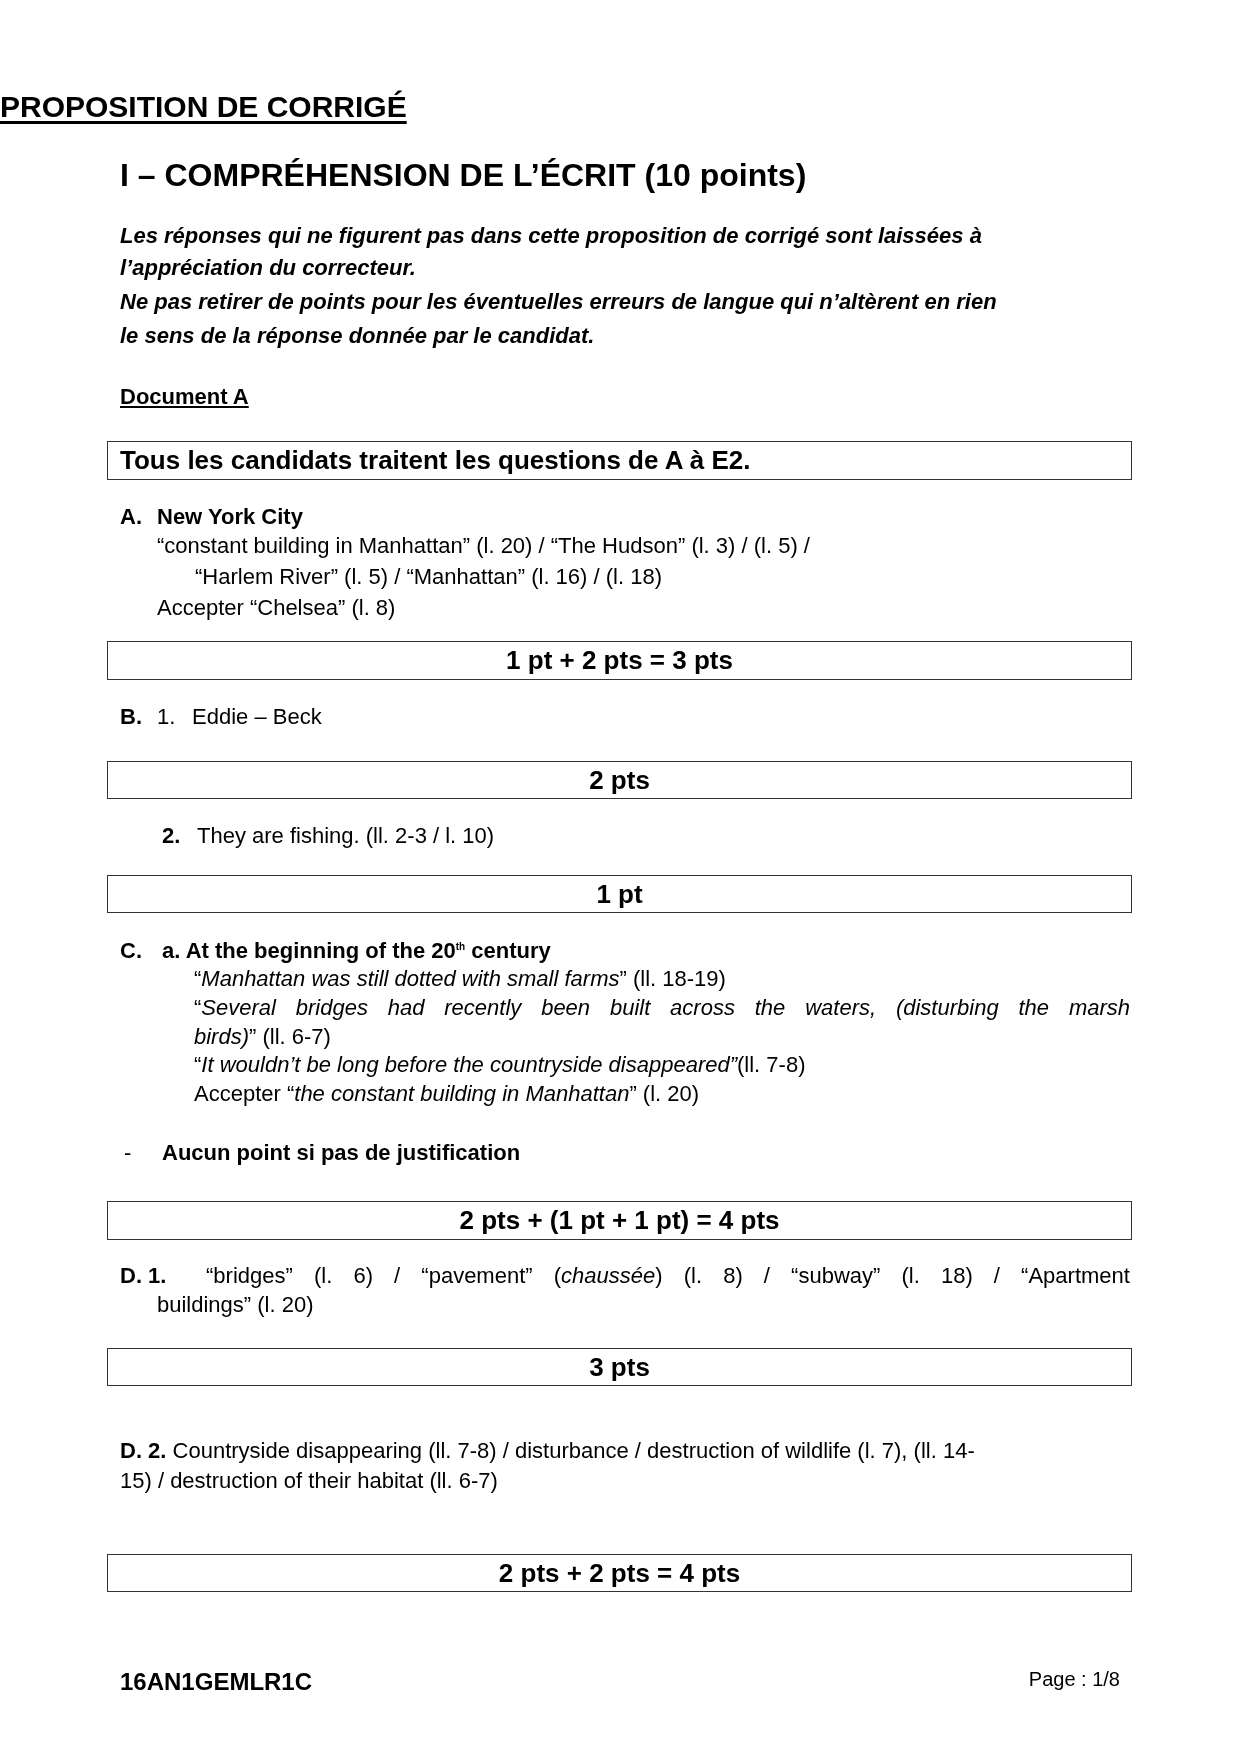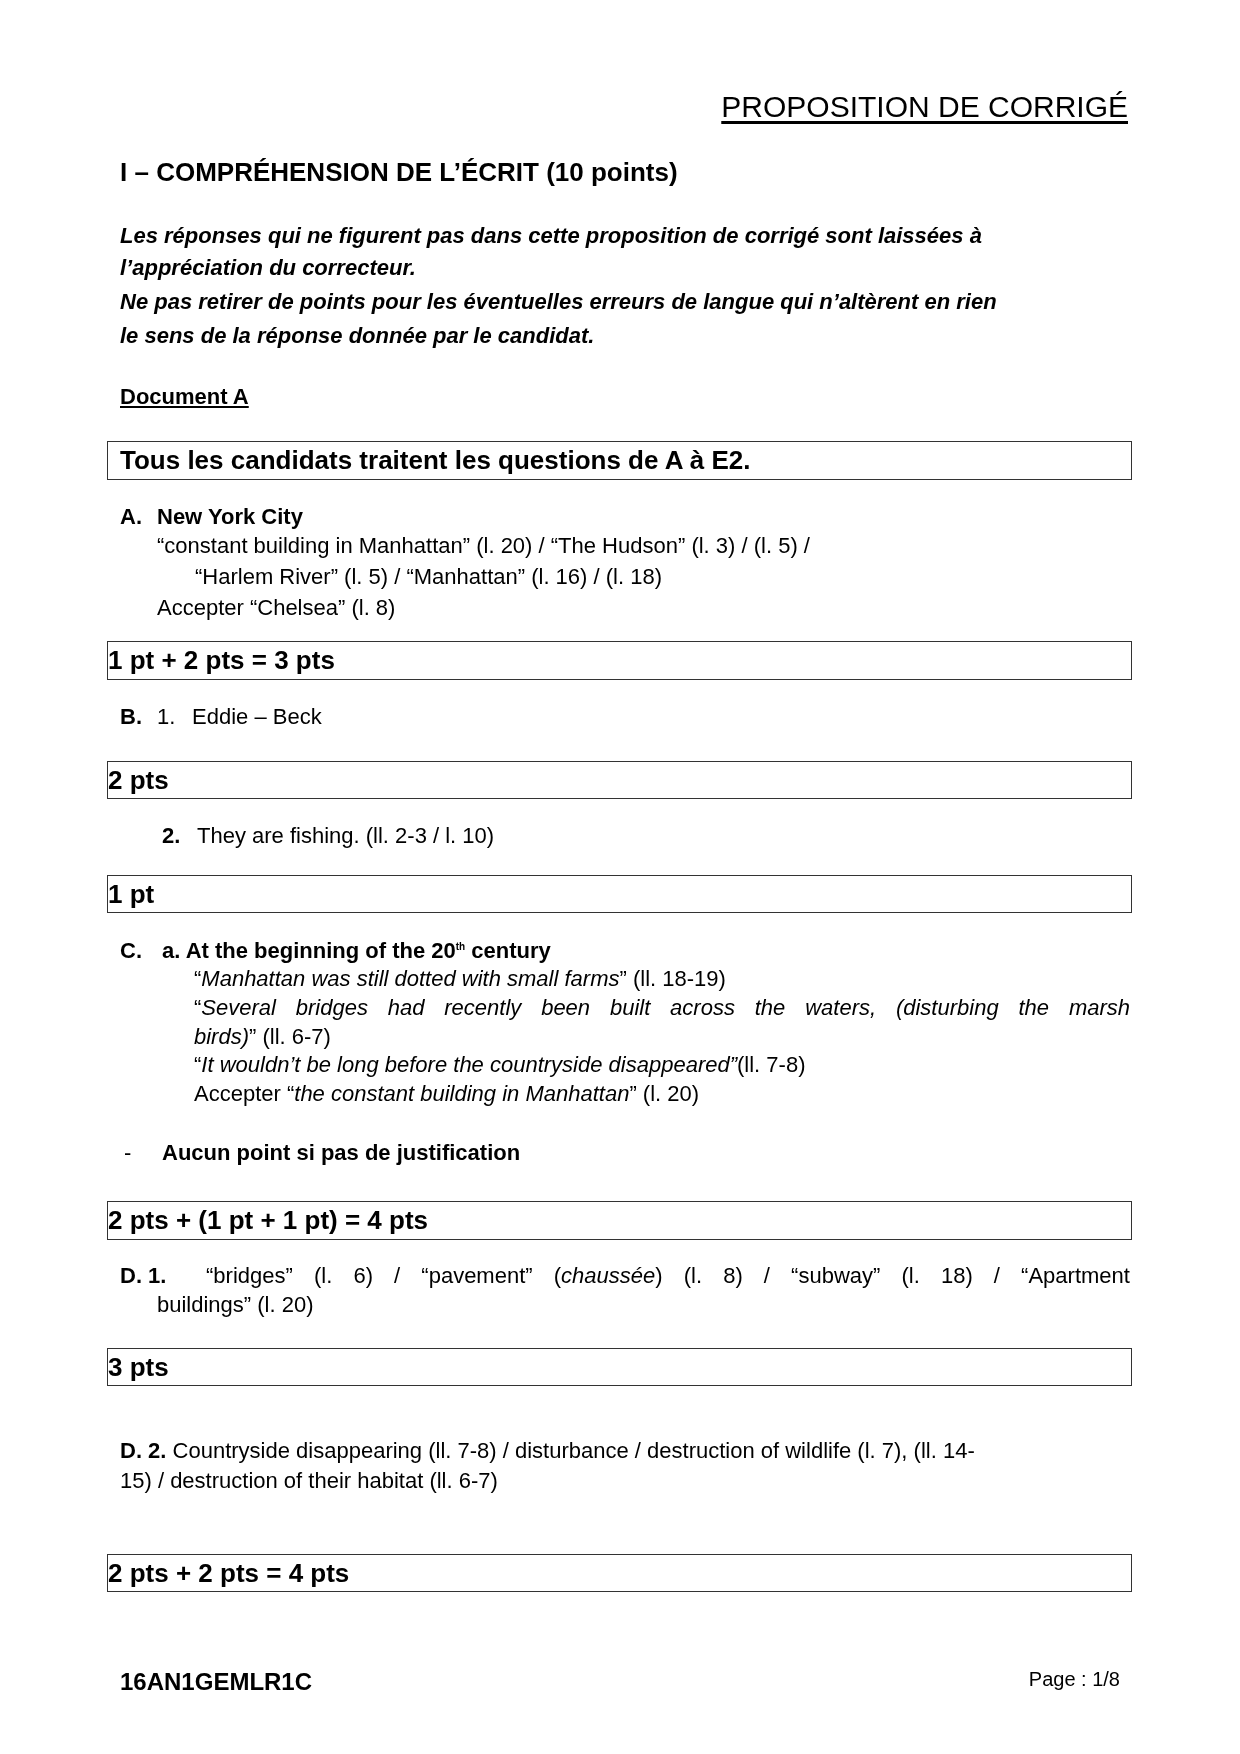--- a/index.html
+++ b/index.html
@@ -1,26 +1,26 @@
 <!DOCTYPE html>
 <html><head>
 <meta charset="utf-8">
 <style>
   html, body { margin:0; padding:0; background:#ffffff; }
   body { width:1240px; height:1754px; position:relative; overflow:hidden;
          font-family:"Liberation Sans", sans-serif; color:#000; }
   .abs { position:absolute; white-space:nowrap; }
-  .title { left:0; width:1128px; text-align:right; top:90px; font-size:30px; font-weight:normal; }
+  .title { left:0; width:1128px; text-align:left; top:90px; font-size:30px; font-weight:bold; }
   .title span { text-decoration:underline; text-underline-offset:4px; }
-  .h1 { left:120px; top:157px; font-size:26px; font-weight:bold; }
+  .h1 { left:120px; top:157px; font-size:32px; font-weight:bold; }
   .instr { left:120px; font-size:22px; font-weight:bold; font-style:italic; }
   .doc { left:120px; top:384px; font-size:22px; font-weight:bold; text-decoration:underline; }
   .box { position:absolute; left:107px; width:1025px; border:1.5px solid #333; box-sizing:border-box;
          font-size:26px; font-weight:bold; display:flex; align-items:center; }
-  .box.center { }
+  .box.center { justify-content:center; }
   .box.left { padding-left:12px; }
   .t { font-size:22px; }
   .b { font-weight:bold; }
   .i { font-style:italic; }
   .just { width:1010px; display:flex; justify-content:space-between; white-space:nowrap; }
   sup { font-size:10px; }
 </style>
 </head>
 <body>
 

